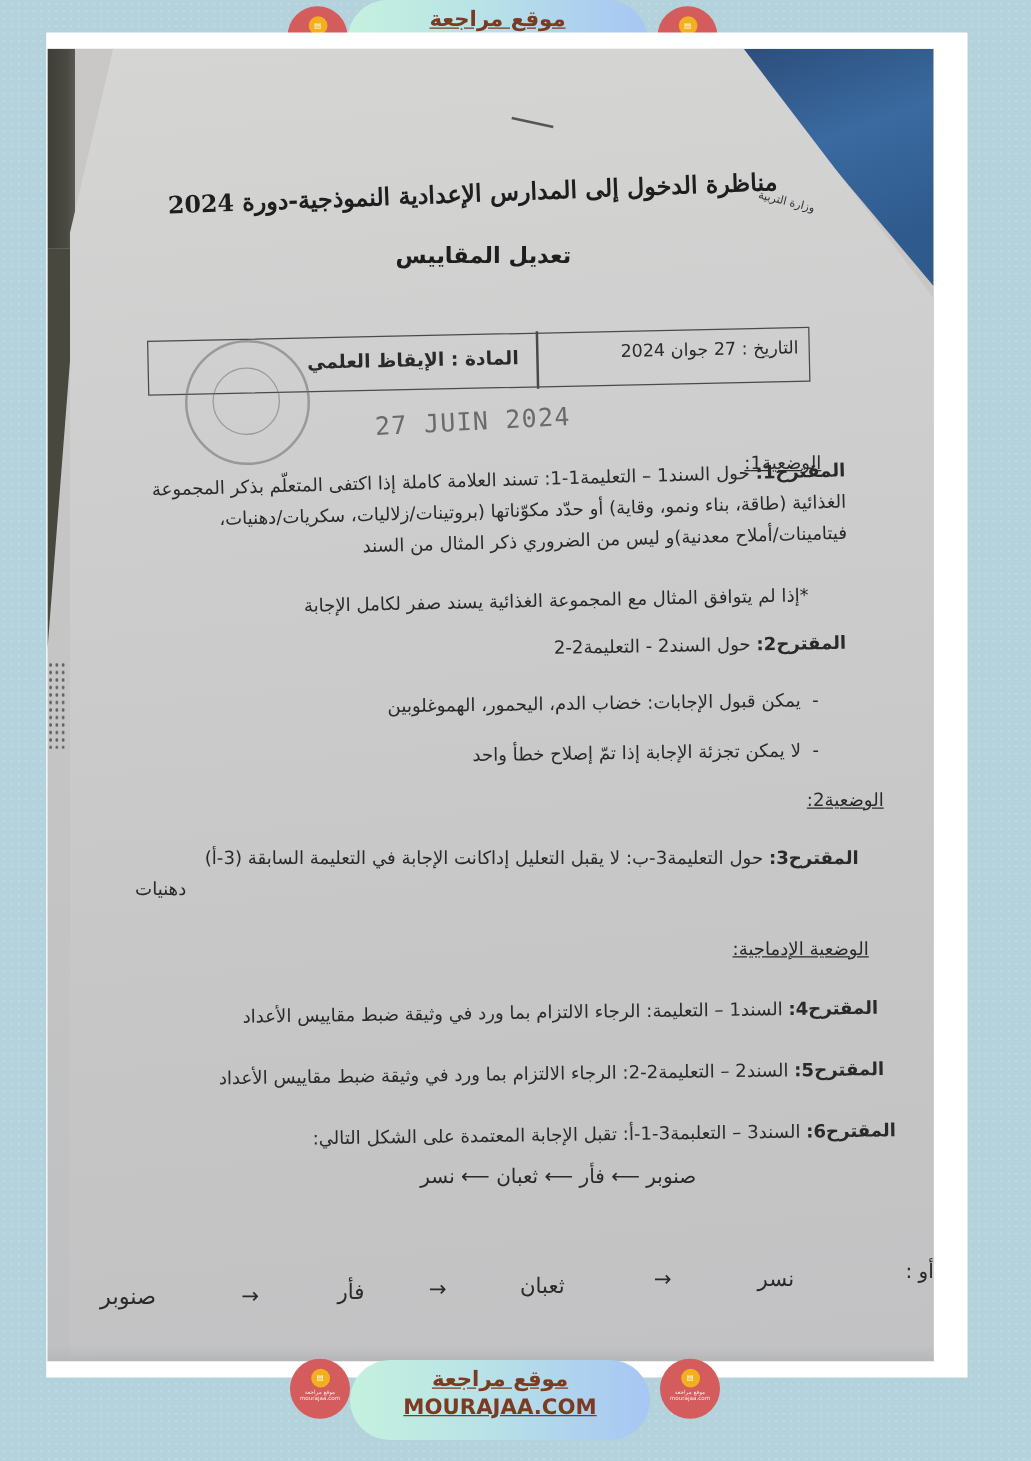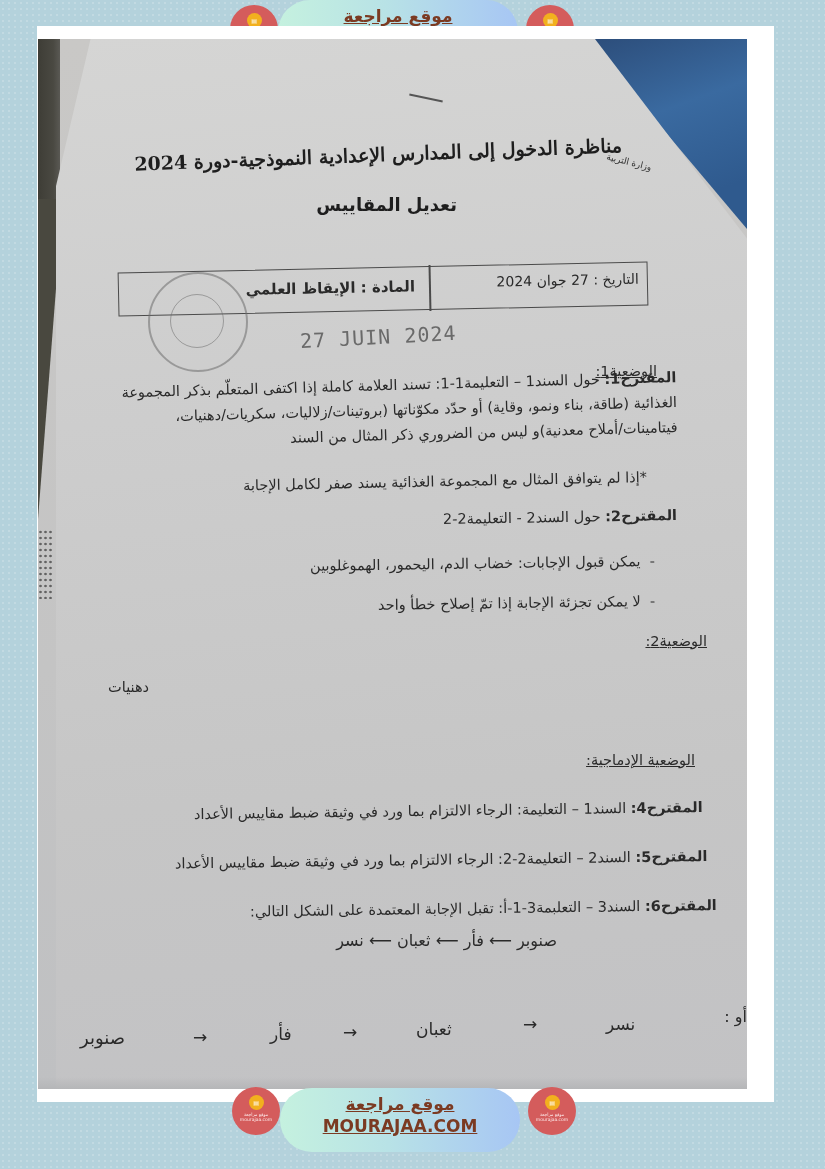--- a/index.html
+++ b/index.html
@@ -157,20 +157,24 @@
   <div class="text body-t" style="right:92px; top:514px; transform:rotate(-0.8deg); transform-origin:right center;">
     <span>-&nbsp;&nbsp;</span><span>يمكن قبول الإجابات: خضاب الدم، اليحمور، الهموغلوبين</span>
   </div>
   <div class="text body-t" style="right:92px; top:554px; transform:rotate(-0.8deg); transform-origin:right center;">
     <span>-&nbsp;&nbsp;</span><span>لا يمكن تجزئة الإجابة إذا تمّ إصلاح خطأ واحد</span>
   </div>
 
   <div class="text body-t u" style="right:40px; top:594px;margin-left:36px;">الوضعية2:</div>
 
   <div class="text body-t" style="right:60px; top:636px; line-height:25px;">
+    <div>
+      <span class="b">المقترح3:</span>
+      <span>حول التعليمة3-ب: لا يقبل التعليل إداكانت الإجابة في التعليمة السابقة (3-أ)</span>
+    </div>
     <div style="margin-right:538px;">دهنيات</div>
   </div>
 
   <div class="text body-t u" style="right:52px; top:713px;">الوضعية الإدماجية:</div>
 
   <div class="text body-t" style="right:44px; top:760px; transform:rotate(-0.8deg); transform-origin:right center;">
     <span class="b">المقترح4:</span>
     <span>السند1 – التعليمة: الرجاء الالتزام بما ورد في وثيقة ضبط مقاييس الأعداد</span>
   </div>
   <div class="text body-t" style="right:40px; top:809px; transform:rotate(-0.8deg); transform-origin:right center;">

